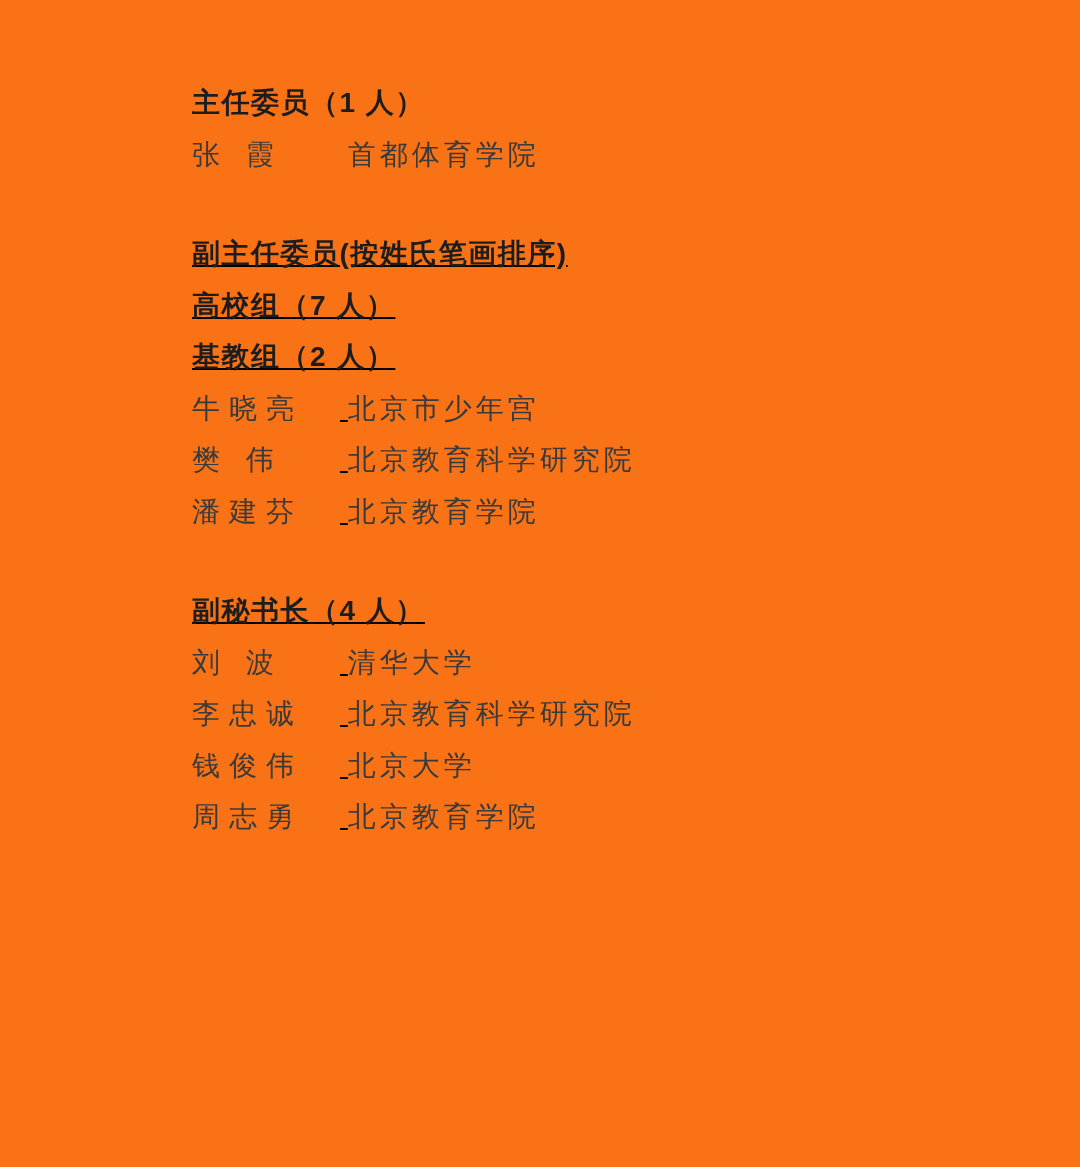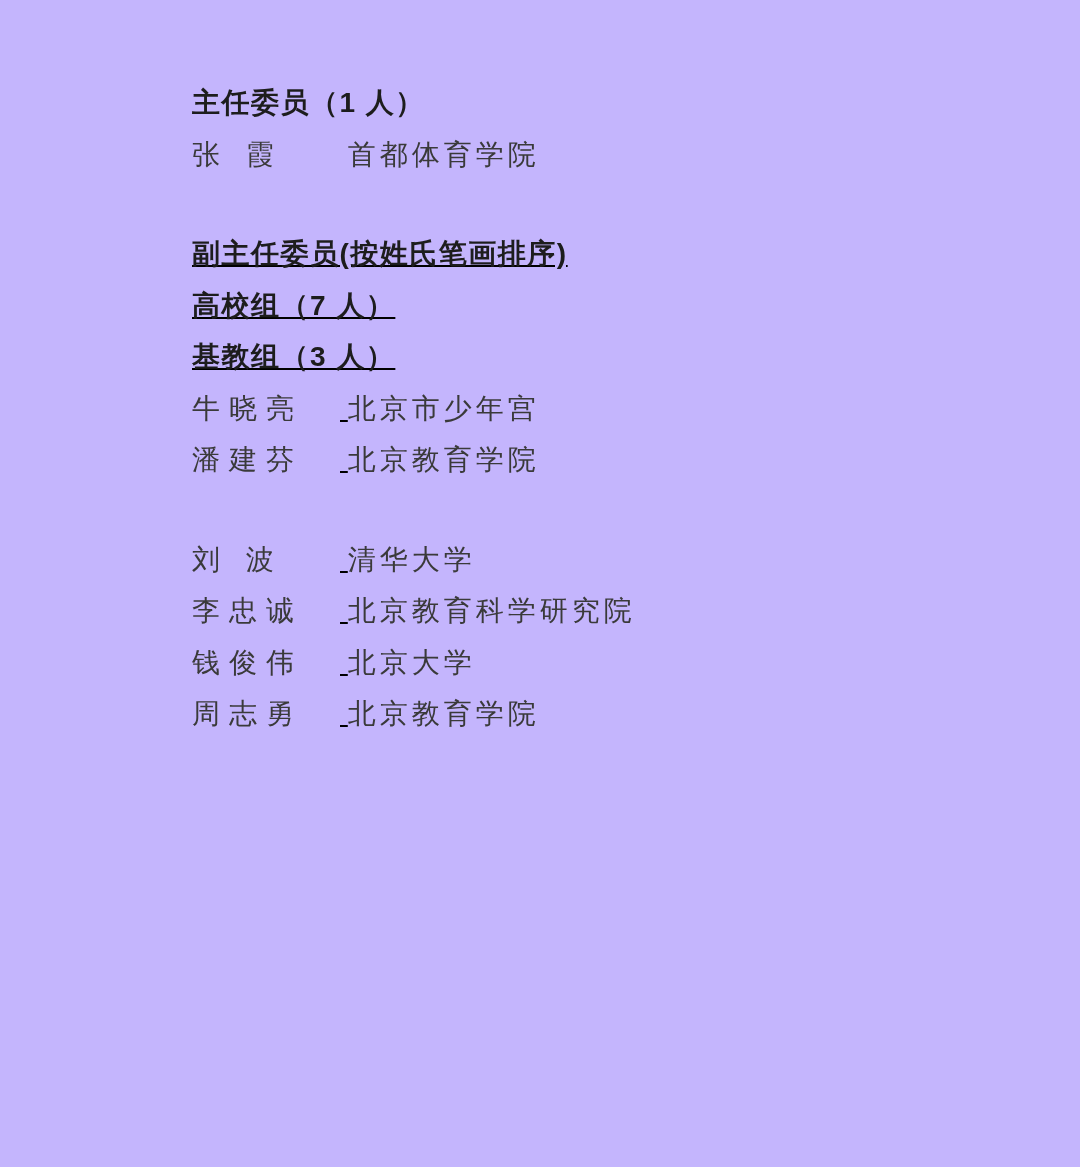--- a/index.html
+++ b/index.html
@@ -11,21 +11,21 @@
     width: 1080px;
     height: 1167px;
     font-family: "Liberation Sans", sans-serif;
     overflow: hidden;
   }
   .page {
     box-sizing: border-box;
     width: 1080px;
     height: 1167px;
     padding: 77px 60px 0 192px;
-    background: #c4b5fd;
+    background: #f97316;
   }
   .section { }
   .section + .section {
     margin-top: 48px;
     text-decoration: underline;
   }
   .line {
     height: 51.5px;
     line-height: 51.5px;
     white-space: nowrap;
@@ -66,34 +66,39 @@
   </div>
 
   <div class="section">
     <div class="line heading">副主任委员(按姓氏笔画排序)</div>
 
     <div>
       <div class="line heading">高校组（7 人）</div>
     </div>
 
     <div>
-      <div class="line heading">基教组（3 人）</div>
+      <div class="line heading">基教组（2 人）</div>
       <div class="line member-row">
         <span class="member-name">牛晓亮</span>
         <span class="member-org">北京市少年宫</span>
+      </div>
+      <div class="line member-row">
+        <span class="member-name">樊 伟</span>
+        <span class="member-org">北京教育科学研究院</span>
       </div>
       <div class="line member-row">
         <span class="member-name">潘建芬</span>
         <span class="member-org">北京教育学院</span>
       </div>
     </div>
   </div>
 
 
   <div class="section">
+    <div class="line heading">副秘书长（4 人）</div>
     <div class="line member-row">
       <span class="member-name">刘 波</span>
       <span class="member-org">清华大学</span>
     </div>
     <div class="line member-row">
       <span class="member-name">李忠诚</span>
       <span class="member-org">北京教育科学研究院</span>
     </div>
     <div class="line member-row">
       <span class="member-name">钱俊伟</span>

